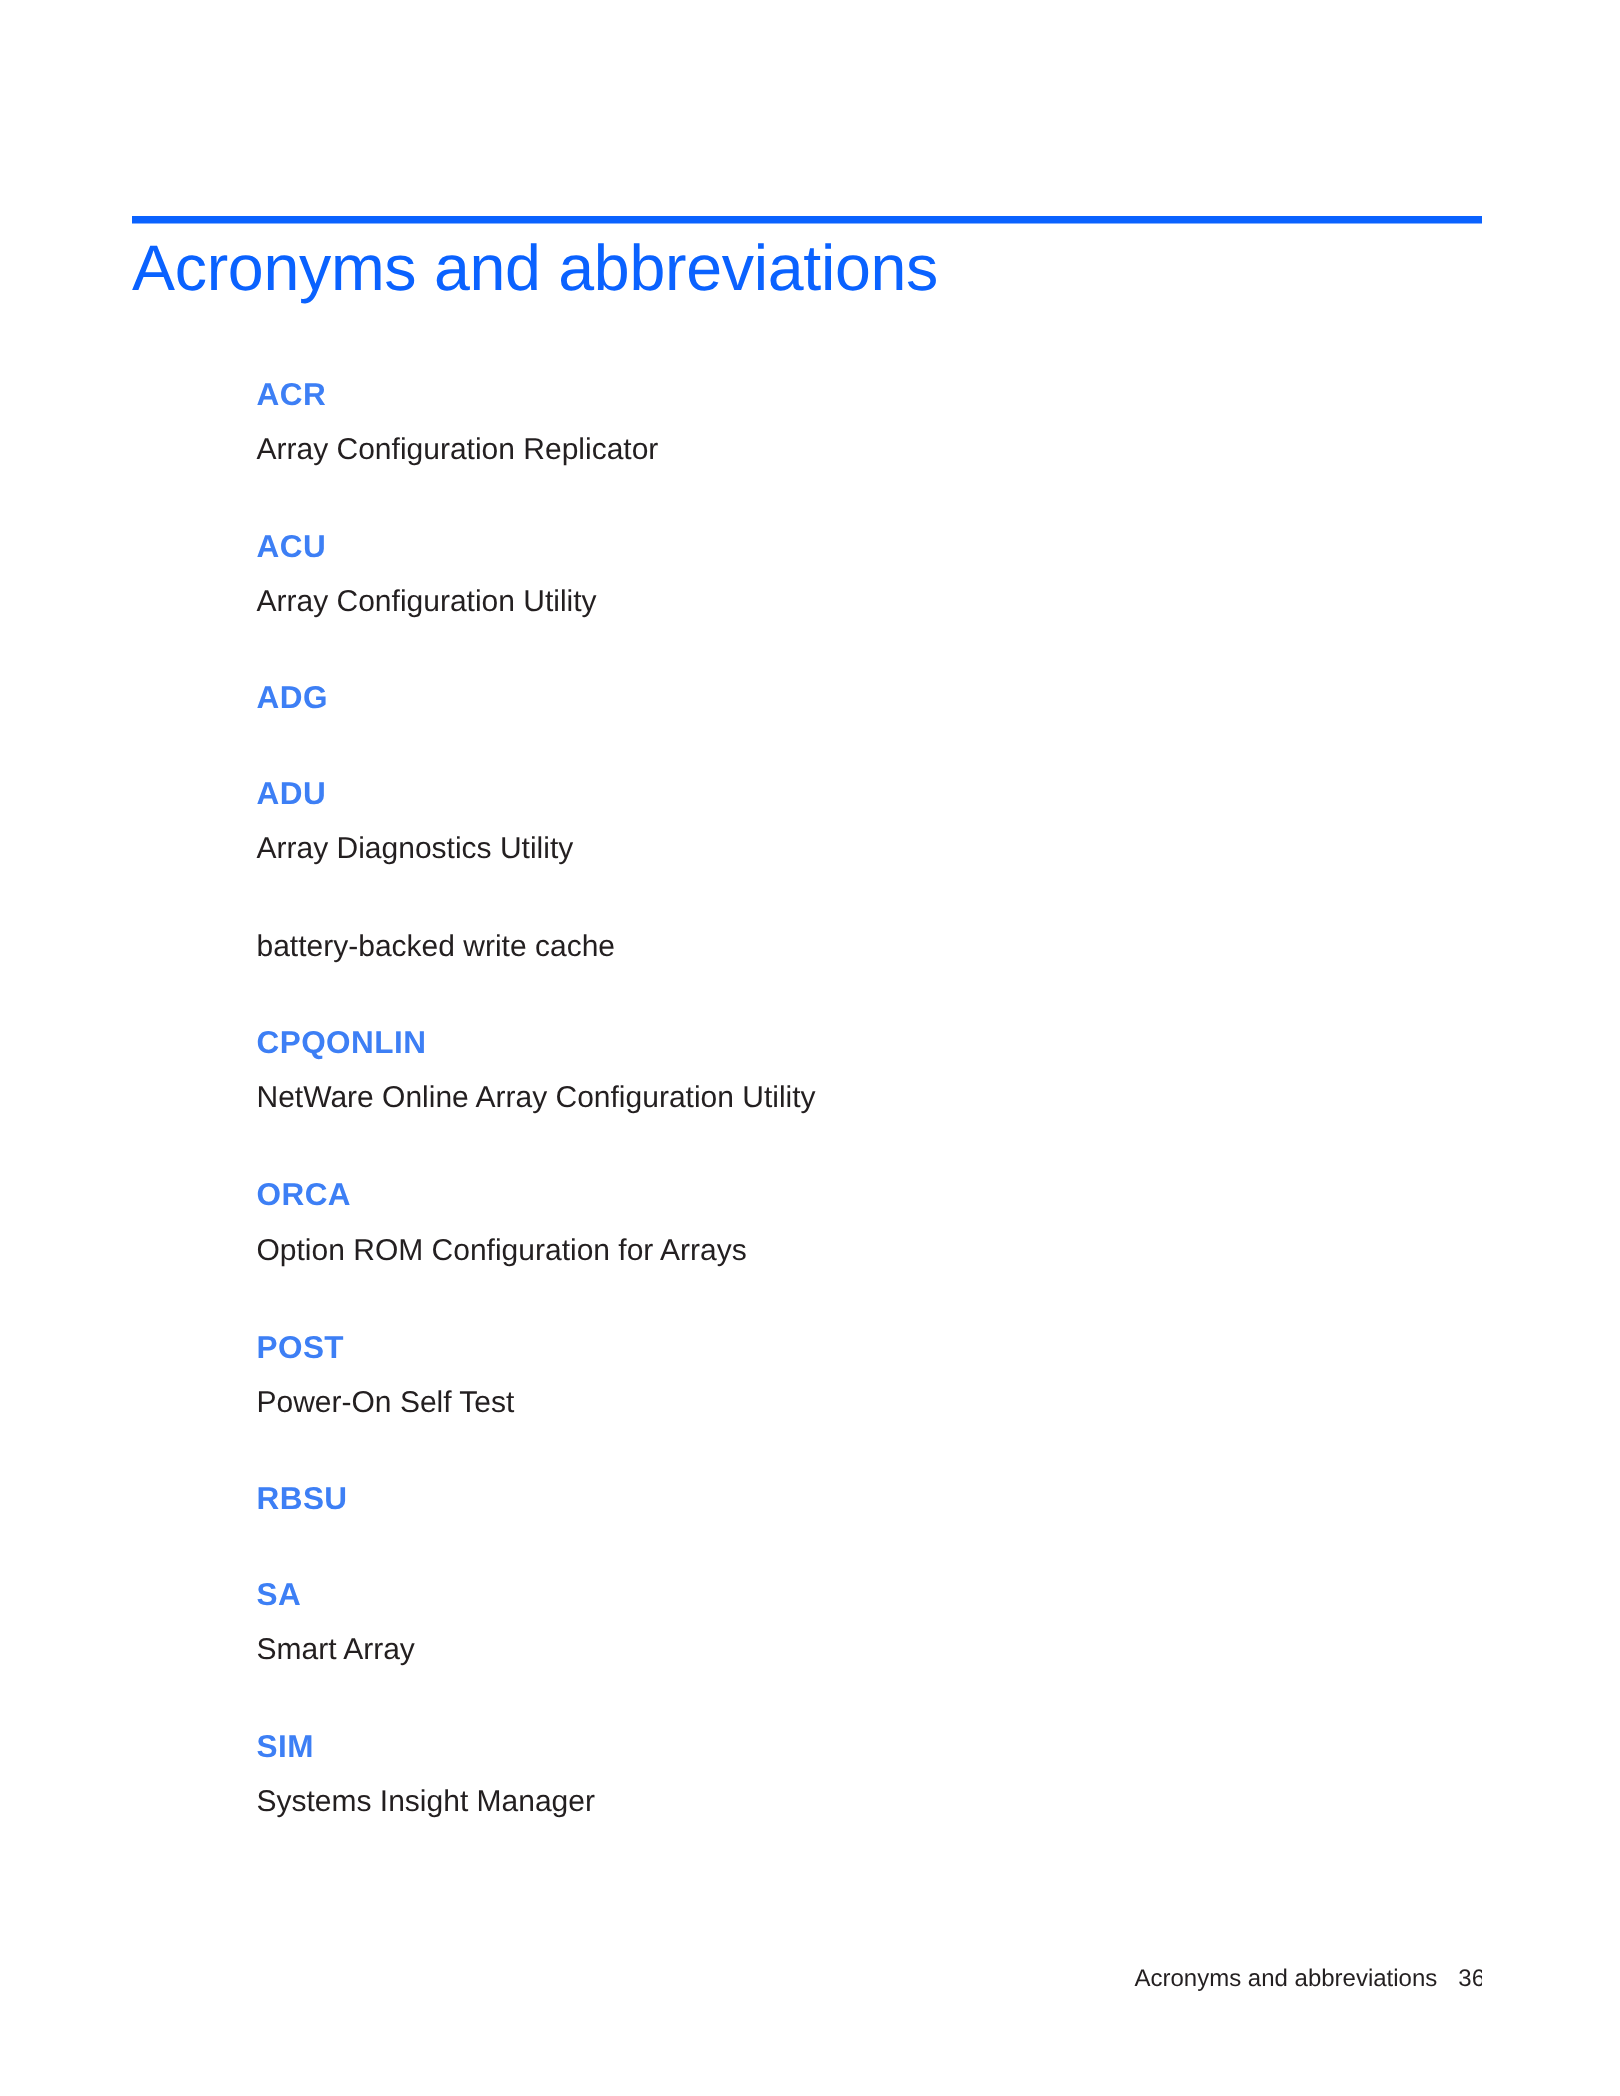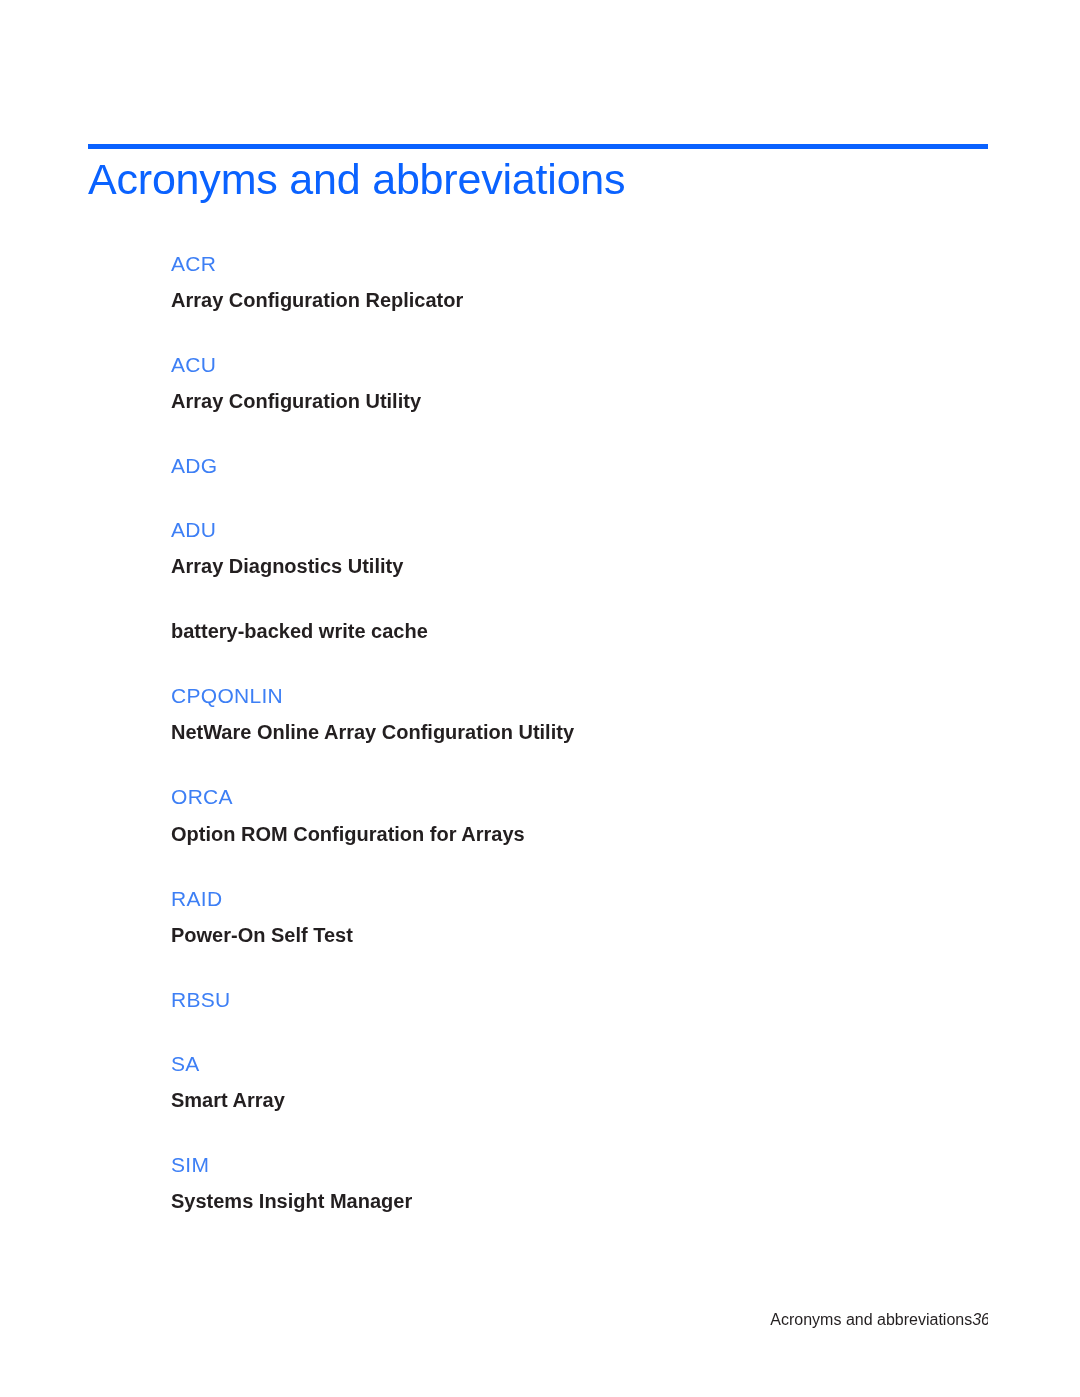--- a/index.html
+++ b/index.html
@@ -60,30 +60,30 @@
   .glossary-entry {
     margin-bottom: 41px;
   }
 
   .glossary-entry:last-child {
     margin-bottom: 0;
   }
 
   .entry-term {
     font-size: 21px;
-    font-weight: 400;
+    font-weight: 700;
     line-height: 1.1;
     letter-spacing: 0.3px;
     color: #3d7ff5;
     margin: 0 0 13px 0;
   }
 
   .entry-definition {
     font-size: 20px;
-    font-weight: 700;
+    font-weight: 400;
     line-height: 1.2;
     color: #231f20;
     margin: 0;
   }
 
   
   .page-footer {
     position: absolute;
     left: 88px;
     top: 1310px;
@@ -94,21 +94,21 @@
     color: #231f20;
     white-space: nowrap;
   }
 
   .footer-label {
     display: inline;
   }
 
   .footer-page-number {
     display: inline-block;
-    font-style: italic;
+    margin-left: 14px;
   }
 </style>
 </head>
 <body>
 
 <div class="page">
 
   <div class="title-block">
     <div class="title-rule"></div>
     <h1 class="page-title">Acronyms and abbreviations</h1>
@@ -135,21 +135,21 @@
       </div>
       <div class="glossary-entry">
         <div class="entry-term">CPQONLIN</div>
         <div class="entry-definition">NetWare Online Array Configuration Utility</div>
       </div>
       <div class="glossary-entry">
         <div class="entry-term">ORCA</div>
         <div class="entry-definition">Option ROM Configuration for Arrays</div>
       </div>
       <div class="glossary-entry">
-        <div class="entry-term">RAID</div>
+        <div class="entry-term">POST</div>
         <div class="entry-definition">Power-On Self Test</div>
       </div>
       <div class="glossary-entry">
         <div class="entry-term">RBSU</div>
       </div>
       <div class="glossary-entry">
         <div class="entry-term">SA</div>
         <div class="entry-definition">Smart Array</div>
       </div>
       <div class="glossary-entry">

